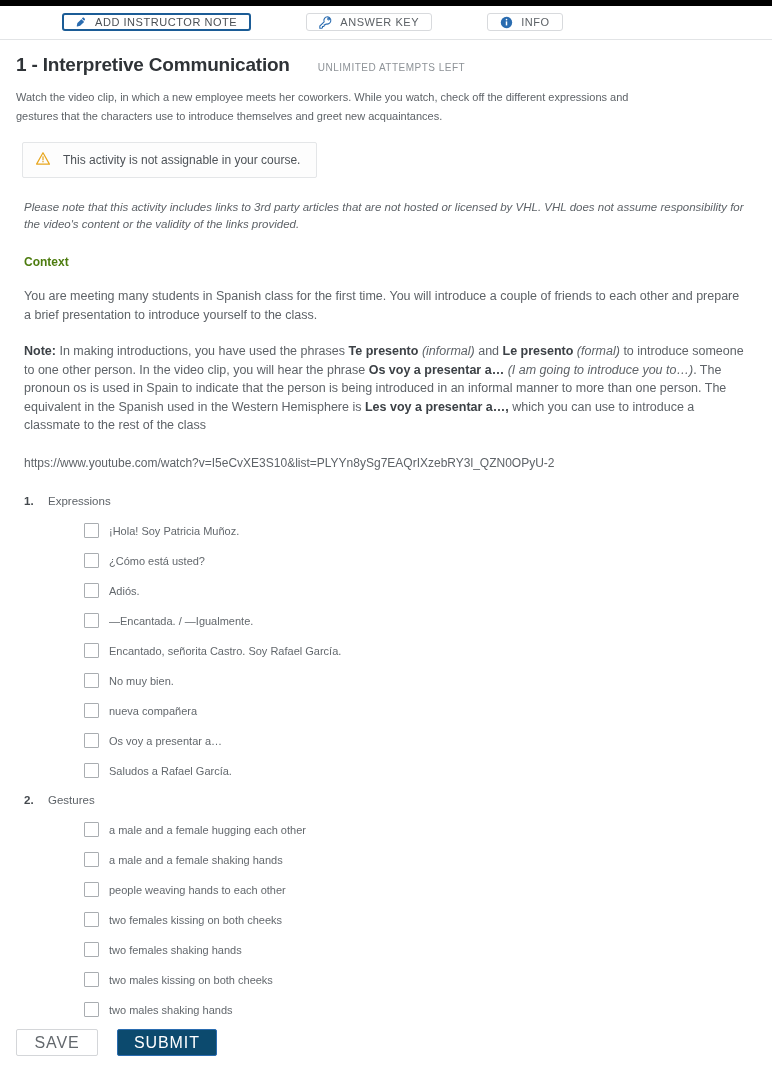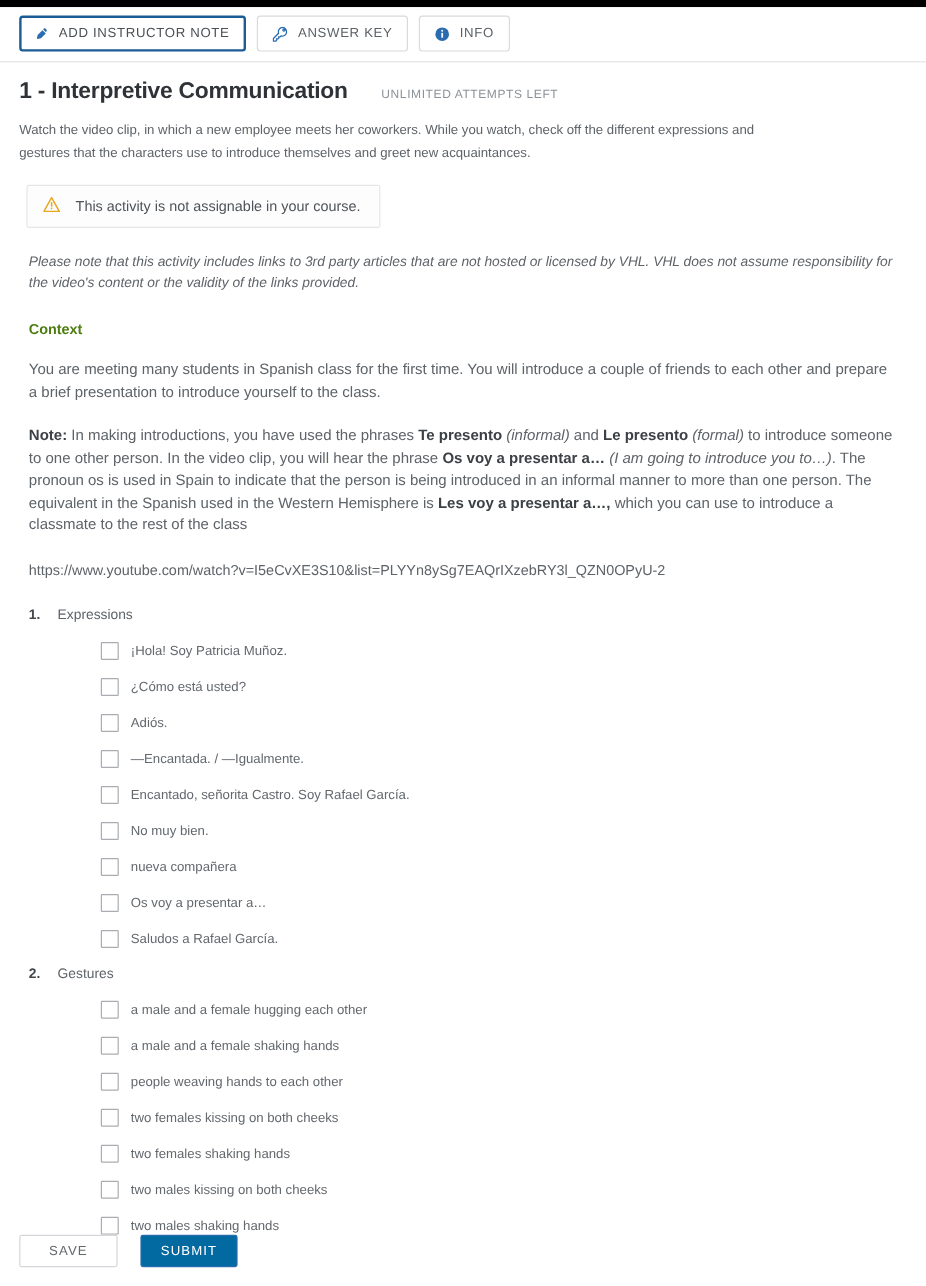--- a/index.html
+++ b/index.html
@@ -30,30 +30,31 @@
     display: flex;
     align-items: center;
     gap: 9px;
     border-bottom: 1px solid #e2e4e6;
     background: #ffffff;
   }
   .tbtn {
     display: inline-flex;
     align-items: center;
     gap: 8px;
-    height: 30px;
+    height: 18px;
     padding: 0 12px;
     border: 1px solid #d8dadd;
     border-radius: 3px;
     background: #ffffff;
     font-size: 11px;
     letter-spacing: 0.55px;
     color: #5c6166;
     cursor: pointer;
     white-space: nowrap;
+    margin-left: 46px;
   }
   .tbtn.primary {
     border: 2px solid #1b5c96;
     color: #4b5055;
   }
   .tbtn .ico { display: inline-flex; align-items: center; justify-content: center; }
 
   
   .content {
     padding: 14px 16px 0 16px;
@@ -176,35 +177,35 @@
     width: 100%;
     padding: 0 16px 16px 16px;
     display: flex;
     gap: 19px;
     background: #ffffff;
   }
   .fbtn {
     height: 27px;
     min-width: 82px;
     padding: 0 16px;
-    font-size: 11px;
+    font-size: 16px;
     letter-spacing: 0.9px;
     border-radius: 2px;
     cursor: pointer;
     display: inline-flex;
     align-items: center;
     justify-content: center;
   }
   .fbtn.save {
     background: #ffffff;
     border: 1px solid #d4d6d9;
     color: #63686d;
   }
   .fbtn.submit {
-    background: #0369a1;
+    background: #0c4a6e;
     border: 1px solid #2a6cb0;
     color: #ffffff;
     min-width: 80px;
   }
 </style>
 </head>
 <body>
 
 <div class="topbar"></div>
 

